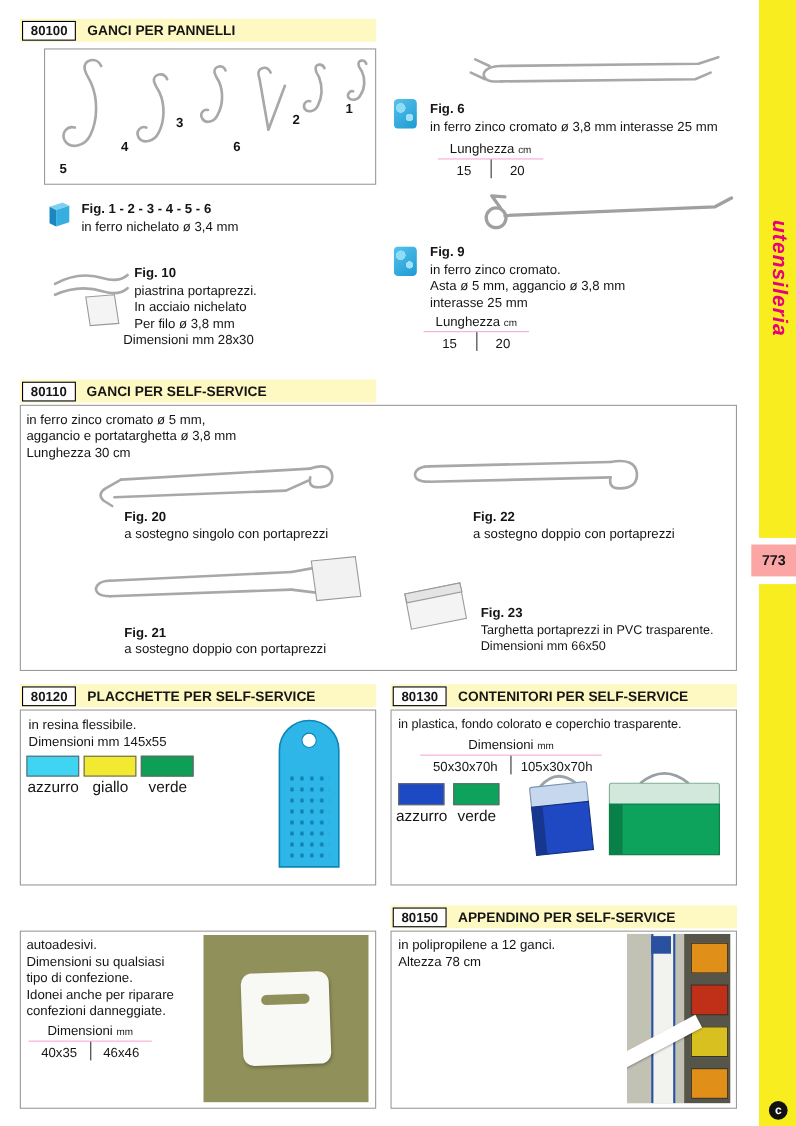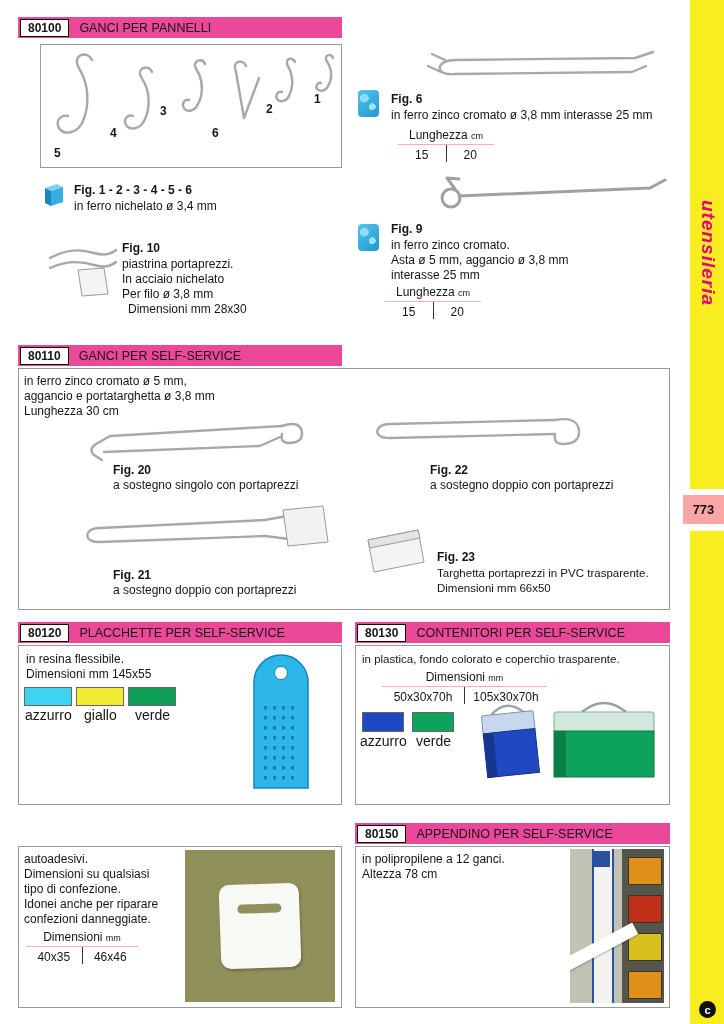--- a/index.html
+++ b/index.html
@@ -1,20 +1,20 @@
 <!DOCTYPE html>
 <html><head>
 <meta charset="utf-8">
 <style>
   html,body{margin:0;padding:0;background:#ddd;}
   #page{position:relative;width:724px;height:1024px;background:#fff;
         font-family:"Liberation Sans",sans-serif;color:#151515;overflow:hidden;}
-  .hdr{position:absolute;height:21px;background:#ec4899;display:flex;align-items:center;gap:10px;padding-left:2px;}
+  .hdr{position:absolute;height:21px;background:#fef9c3;display:flex;align-items:center;gap:10px;padding-left:2px;}
   .hdr .code{background:#fff;border:1px solid #000;font-weight:700;font-size:12px;line-height:1;padding:2px 7px;}
-  .hdr .title{font-weight:400;font-size:12.5px;white-space:nowrap;}
+  .hdr .title{font-weight:700;font-size:12.5px;white-space:nowrap;}
   .cbox{position:absolute;border:1px solid #9a9a9a;background:#fff;}
   .t{position:absolute;font-size:12px;line-height:15px;white-space:nowrap;}
   .b{font-weight:700;}
   .s{font-size:11.5px;text-align:center;}
   .num{position:absolute;font-size:12px;font-weight:700;}
   .mini{position:absolute;font-size:12px;text-align:center;}
   .mini .head{border-bottom:1px solid #f9a8d4;padding:0 4px 2px;white-space:nowrap;}
   .mini .unit{font-size:9px;}
   .mini .row{display:flex;}
   .mini .cell{flex:1;padding:3px 6px 0;}
@@ -78,21 +78,21 @@
     <g class="wire">
       <path d="M8,20 q22,-12 44,-5 q14,4 22,-3"></path>
       <path d="M8,30 q22,-10 44,-3 q14,4 22,-3"></path>
     </g>
     <polygon points="36,32 62,30 66,56 40,58" fill="#f4f4f4" stroke="#9a9a9a"></polygon>
   </svg>
   <span class="t b" style="left:122px;top:241px;">Fig. 10</span>
   <span class="t" style="left:122px;top:257px;">piastrina portaprezzi.</span>
   <span class="t" style="left:122px;top:272px;">In acciaio nichelato</span>
   <span class="t" style="left:122px;top:287px;">Per filo ø 3,8 mm</span>
-  <span class="t" style="left:128px;top:302px;text-align:center;">Dimensioni mm 28x30</span>
+  <span class="t" style="left:112px;top:302px;text-align:center;">Dimensioni mm 28x30</span>
 
   <svg class="abs" style="left:420px;top:50px;" width="245" height="42" viewBox="0 0 245 42">
     <g class="wire">
       <path d="M36,10 L215,8 L233,2"></path>
       <path d="M36,24 L212,22 L226,16"></path>
       <path d="M36,10 C22,10 16,17 22,22 C26,25 31,24 36,24"></path>
       <path d="M25,10 L12,4"></path>
         <path d="M21,22 L8,16"></path>
     </g>
   </svg>

